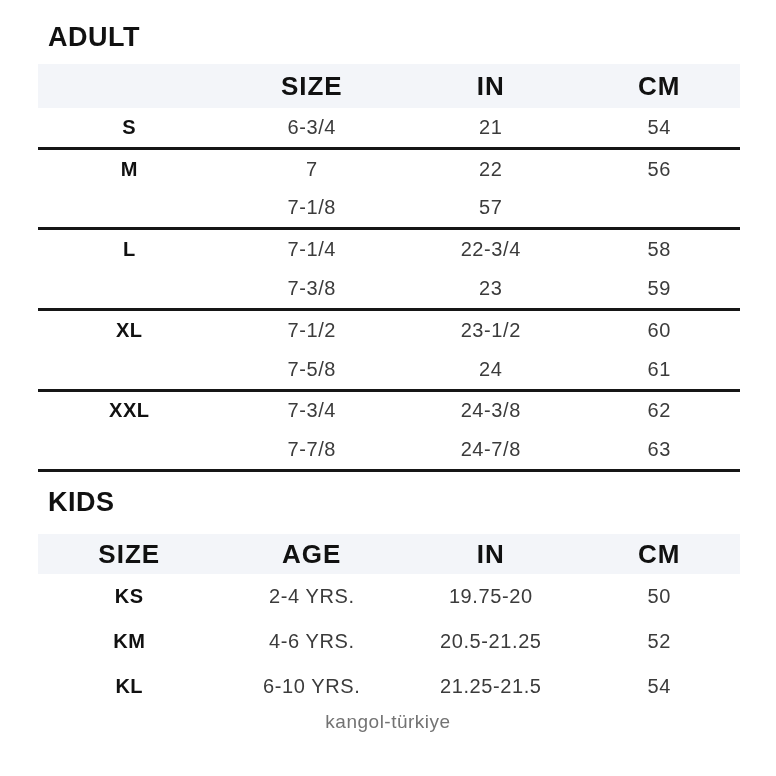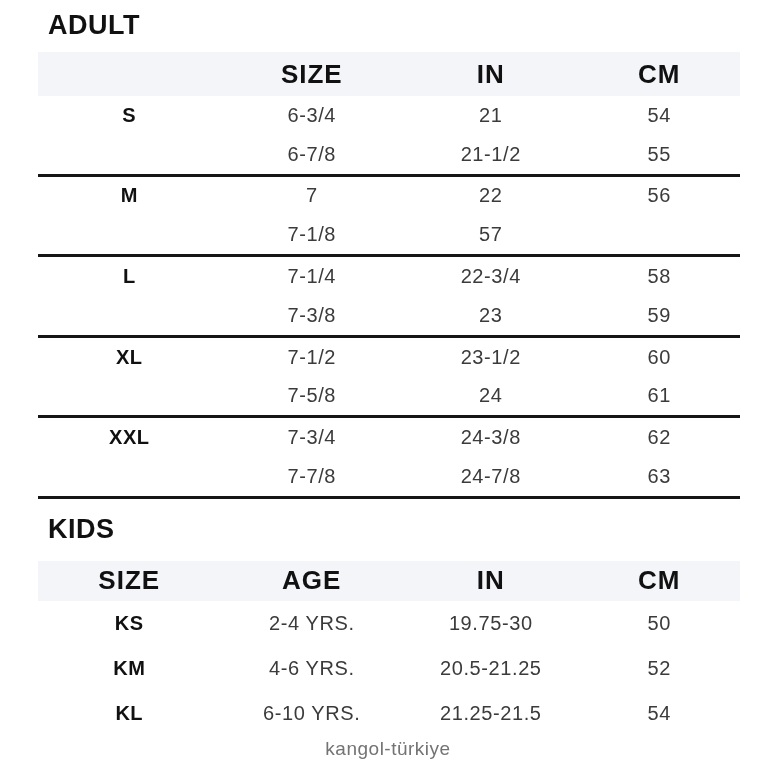--- a/index.html
+++ b/index.html
@@ -5,21 +5,21 @@
   html, body {
     margin: 0;
     padding: 0;
     background: #ffffff;
     font-family: "Liberation Sans", sans-serif;
   }
   .page {
     width: 776px;
     height: 776px;
     box-sizing: border-box;
-    padding-top: 12px;
+    padding-top: 24px;
     overflow: hidden;
     background: #ffffff;
   }
   .section-title {
     margin: 0 0 0 48px;
     font-size: 27px;
     line-height: 27px;
     font-weight: 800;
     letter-spacing: 0.5px;
     color: #111111;
@@ -85,26 +85,20 @@
       <div>CM</div>
     </div>
 
     <div class="adult-group">
       <div class="grid-row trow">
         <div class="label-cell">S</div>
         <div>6-3/4</div>
         <div>21</div>
         <div>54</div>
       </div>
-      <div class="grid-row trow">
-        <div class="label-cell"></div>
-        <div>6-7/8</div>
-        <div>21-1/2</div>
-        <div>55</div>
-      </div>
     </div>
 
     <div class="adult-group">
       <div class="grid-row trow">
         <div class="label-cell">M</div>
         <div>7</div>
         <div>22</div>
         <div>56</div>
       </div>
       <div class="grid-row trow">
@@ -166,21 +160,21 @@
     <div class="grid-row header-band">
       <div>SIZE</div>
       <div>AGE</div>
       <div>IN</div>
       <div>CM</div>
     </div>
 
     <div class="grid-row trow">
       <div class="label-cell">KS</div>
       <div>2-4 YRS.</div>
-      <div>19.75-30</div>
+      <div>19.75-20</div>
       <div>50</div>
     </div>
     <div class="grid-row trow">
       <div class="label-cell">KM</div>
       <div>4-6 YRS.</div>
       <div>20.5-21.25</div>
       <div>52</div>
     </div>
     <div class="grid-row trow">
       <div class="label-cell">KL</div>

